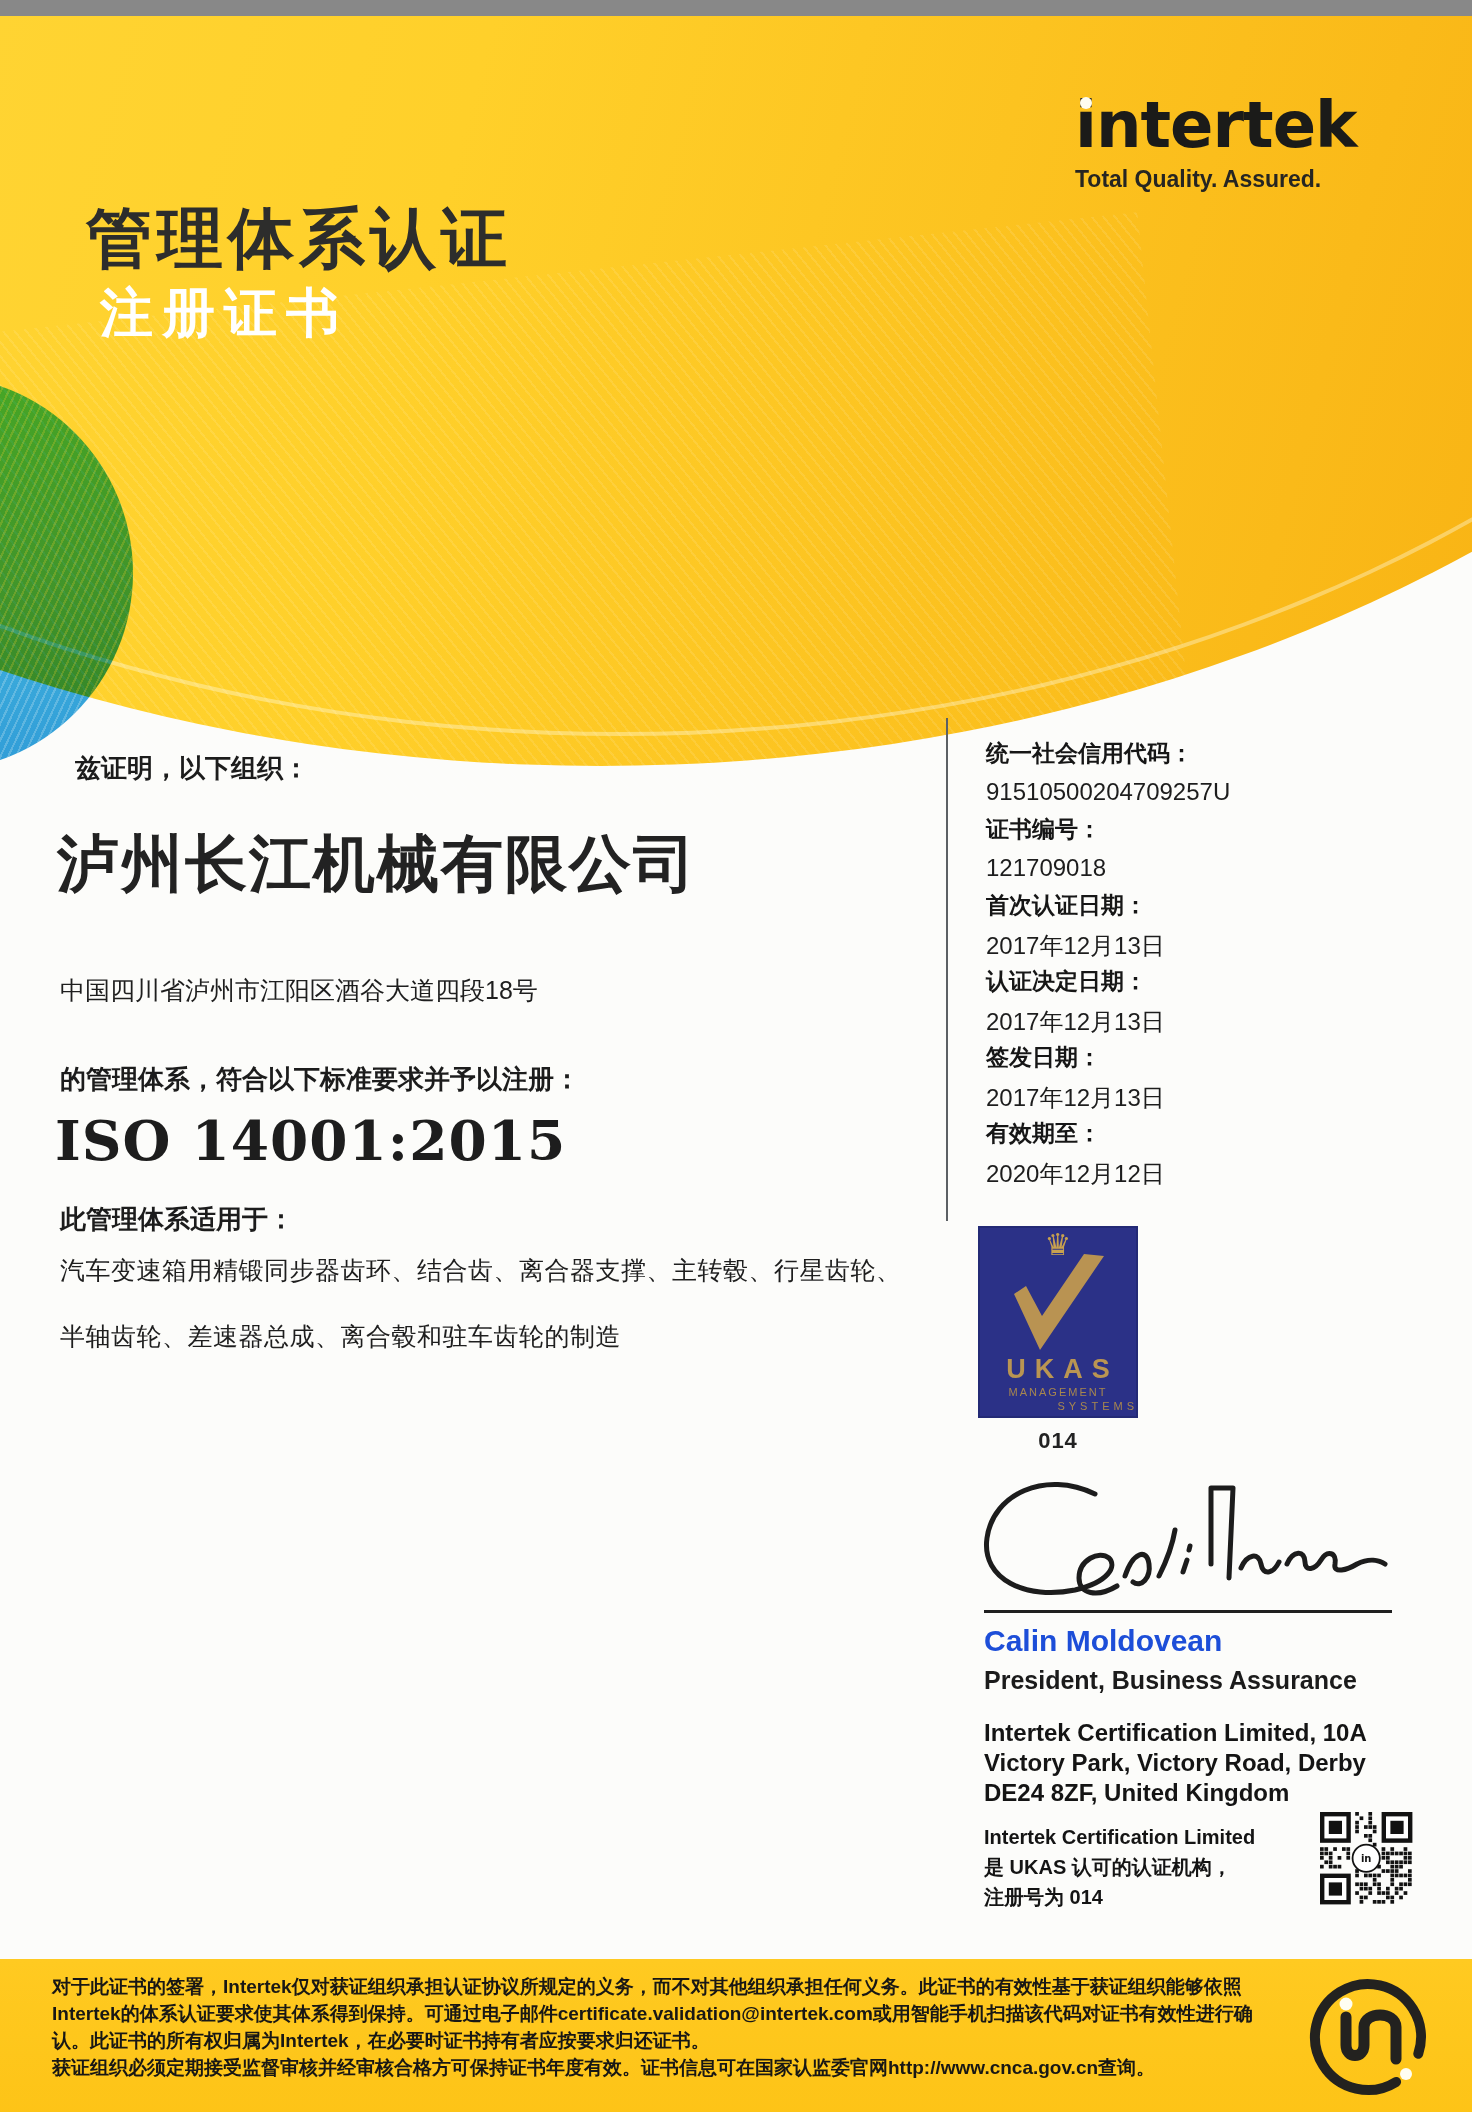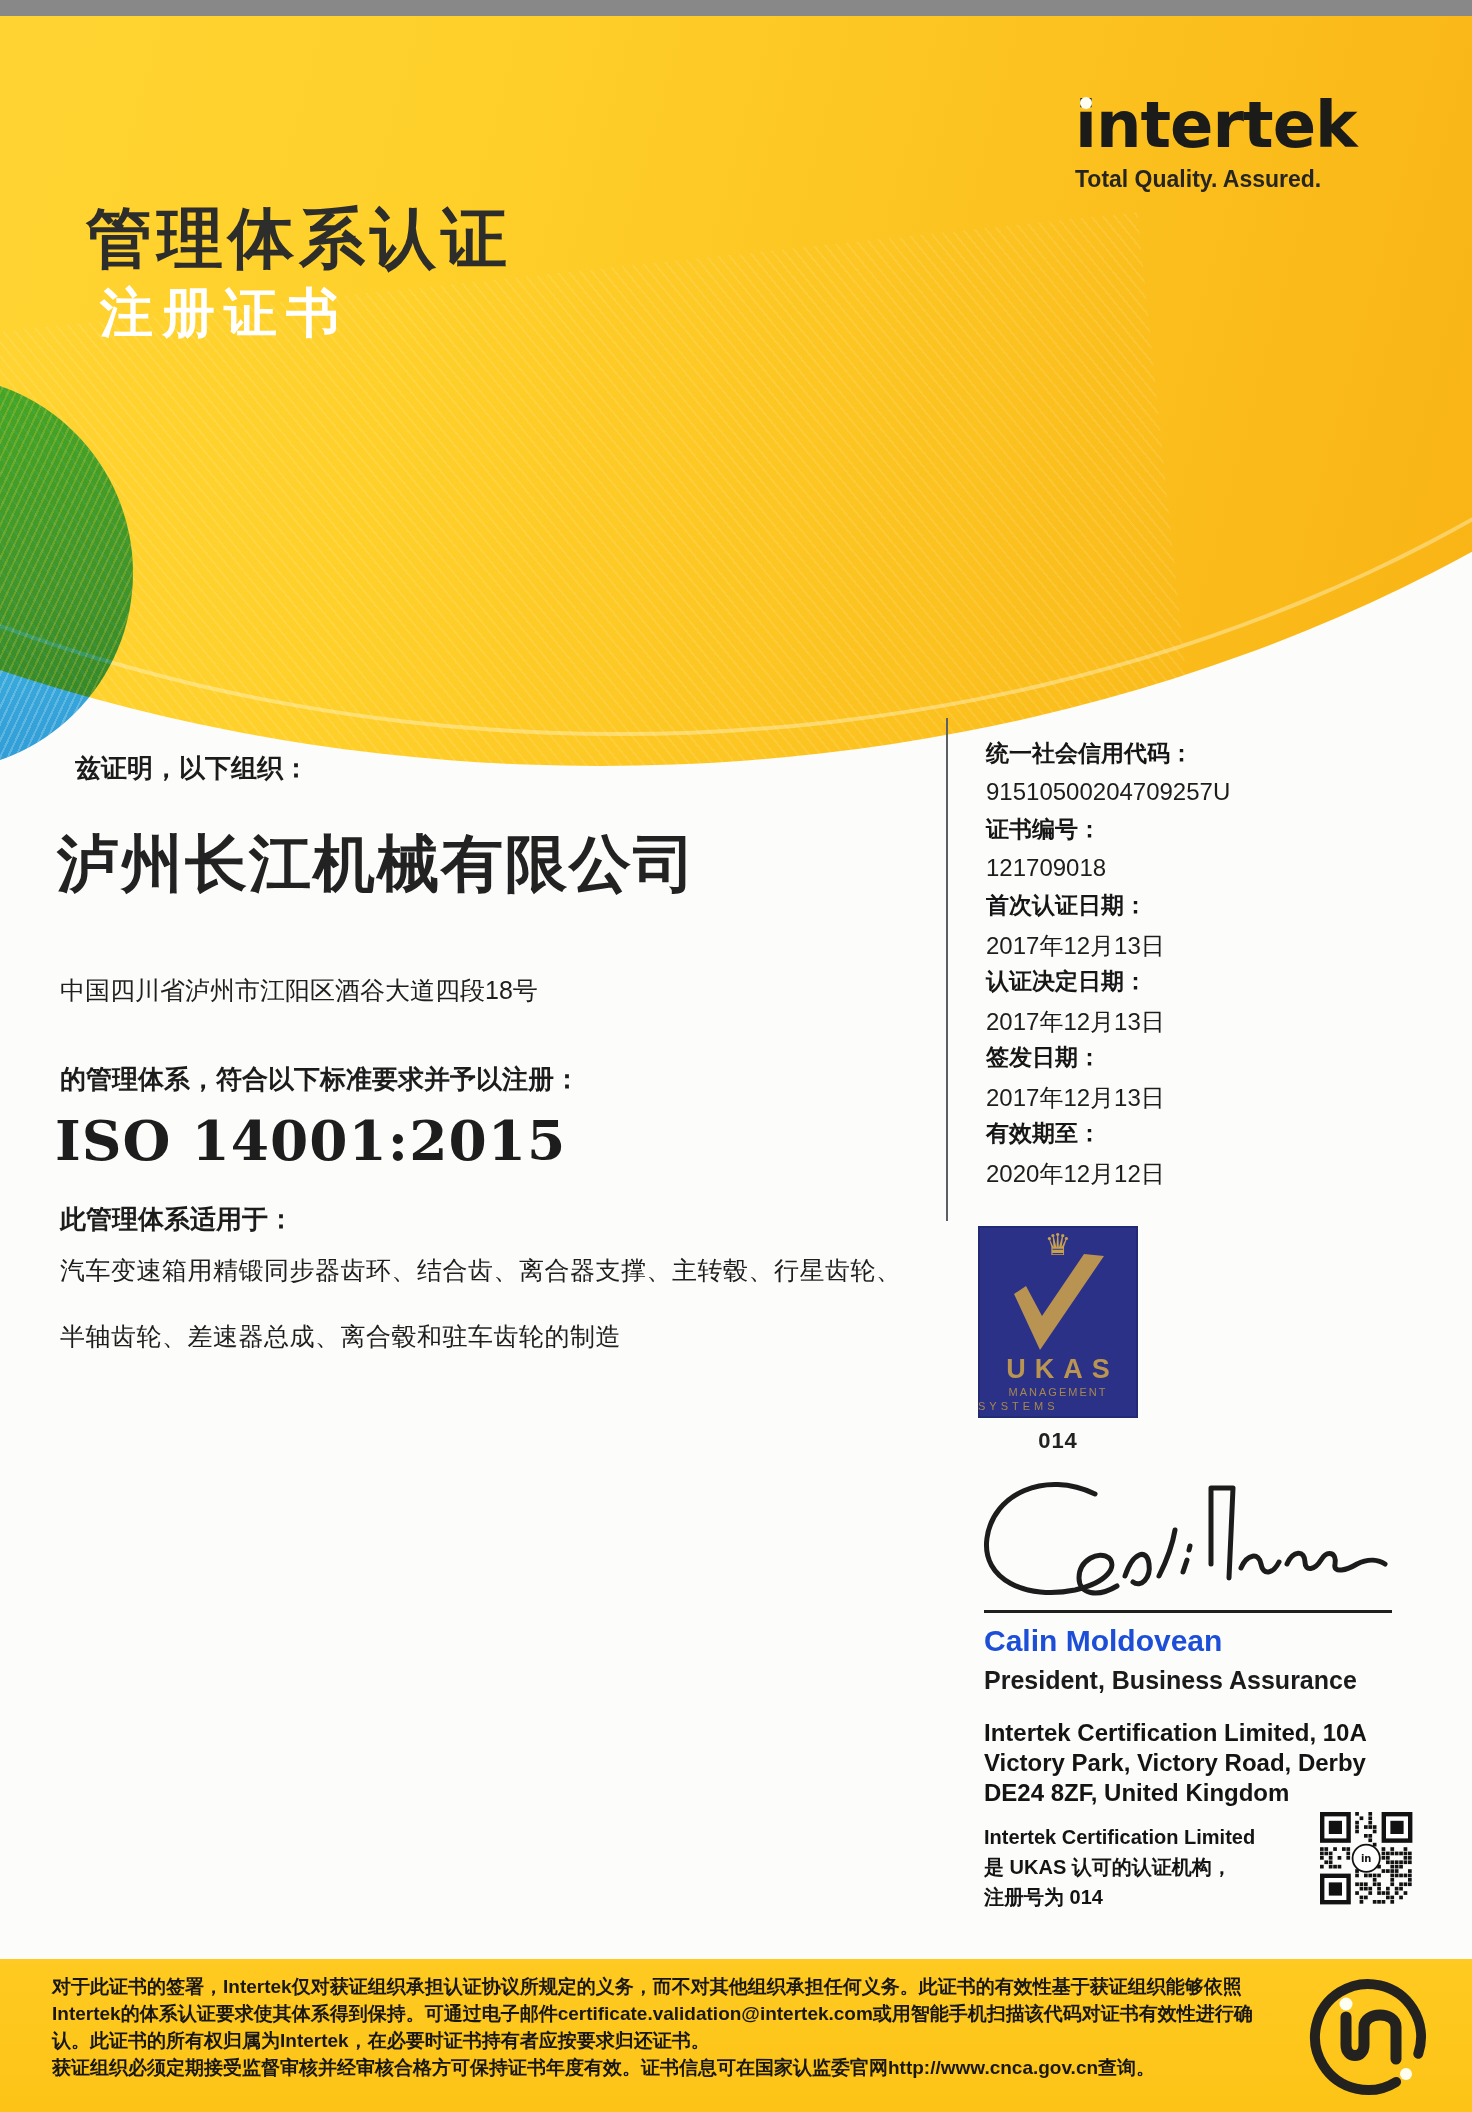--- a/index.html
+++ b/index.html
@@ -51,21 +51,21 @@
   .f1{top:722px}.f2{top:798px}.f3{top:874px}.f4{top:950px}.f5{top:1026px}.f6{top:1102px}
 
   
   .ukas-box { position:absolute; left:978px; top:1210px; width:160px; height:192px; background:#2b3187;
     box-shadow:inset 0 0 0 2px #232a75; }
   .ukas-crown { position:absolute; left:0; right:0; top:2px; text-align:center; font-size:30px; color:#c8a14f; line-height:34px; }
   .ukas-check { position:absolute; left:22px; top:24px; }
   .ukas-word { position:absolute; left:0; right:0; top:128px; text-align:center; color:#ba9552;
     font-size:27px; font-weight:bold; letter-spacing:9px; text-indent:9px; }
   .ukas-sub1 { position:absolute; left:0; right:0; top:160px; text-align:center; color:#a8874e; font-size:11px; letter-spacing:2px; }
-  .ukas-sub2 { position:absolute; left:0; right:0; top:174px; text-align:left; color:#a8874e; font-size:11px; letter-spacing:4px; }
+  .ukas-sub2 { position:absolute; left:0; right:0; top:174px; text-align:right; color:#a8874e; font-size:11px; letter-spacing:4px; }
   .ukas-num { position:absolute; left:978px; top:1412px; width:160px; text-align:center;
     font-size:22px; font-weight:bold; color:#222; letter-spacing:1px; }
 
   
   .sig-svg { position:absolute; left:975px; top:1452px; }
   .sig-line { position:absolute; left:984px; top:1594px; width:408px; height:3px; background:#1f1f1f; }
   .sig-name { position:absolute; left:984px; top:1608px; font-size:30px; font-weight:bold; color:#1d4ed8; }
   .sig-title{ position:absolute; left:984px; top:1650px; font-size:25px; font-weight:bold; color:#1b1b1b; }
 
   

